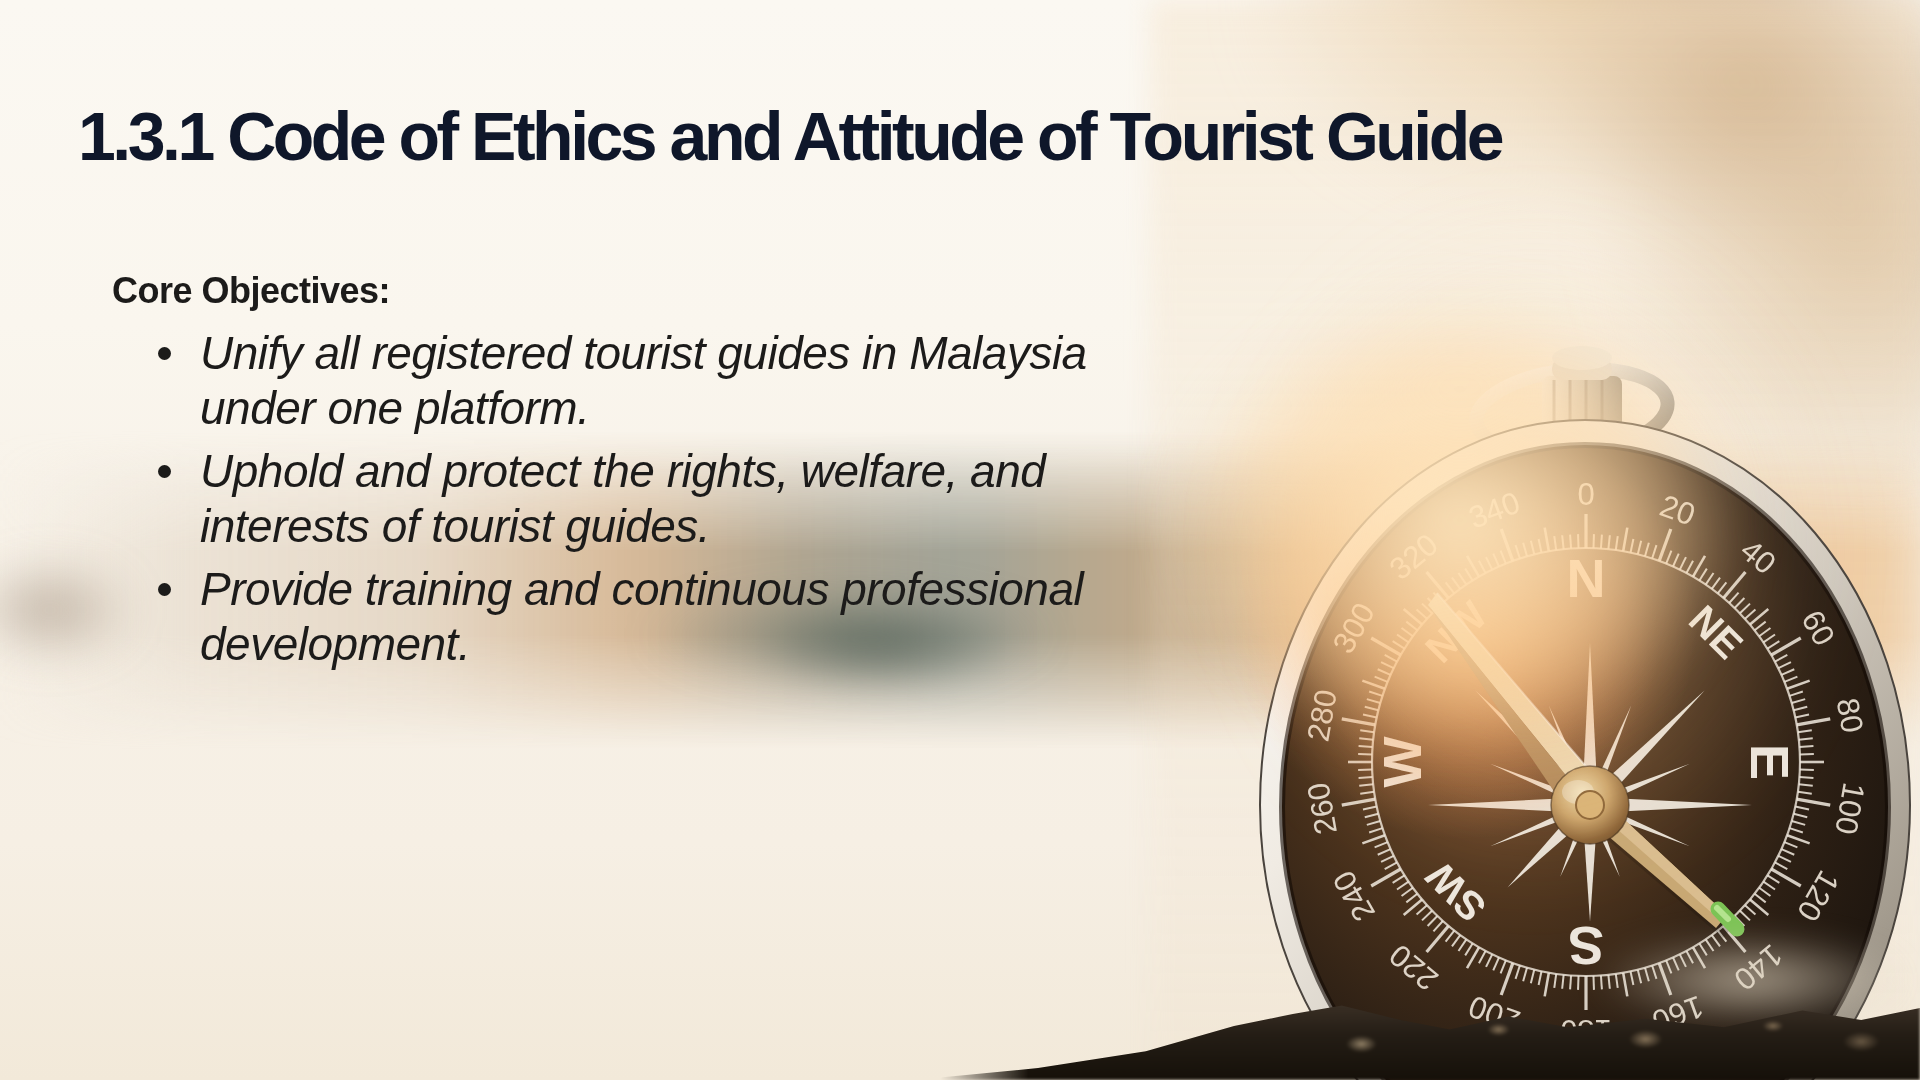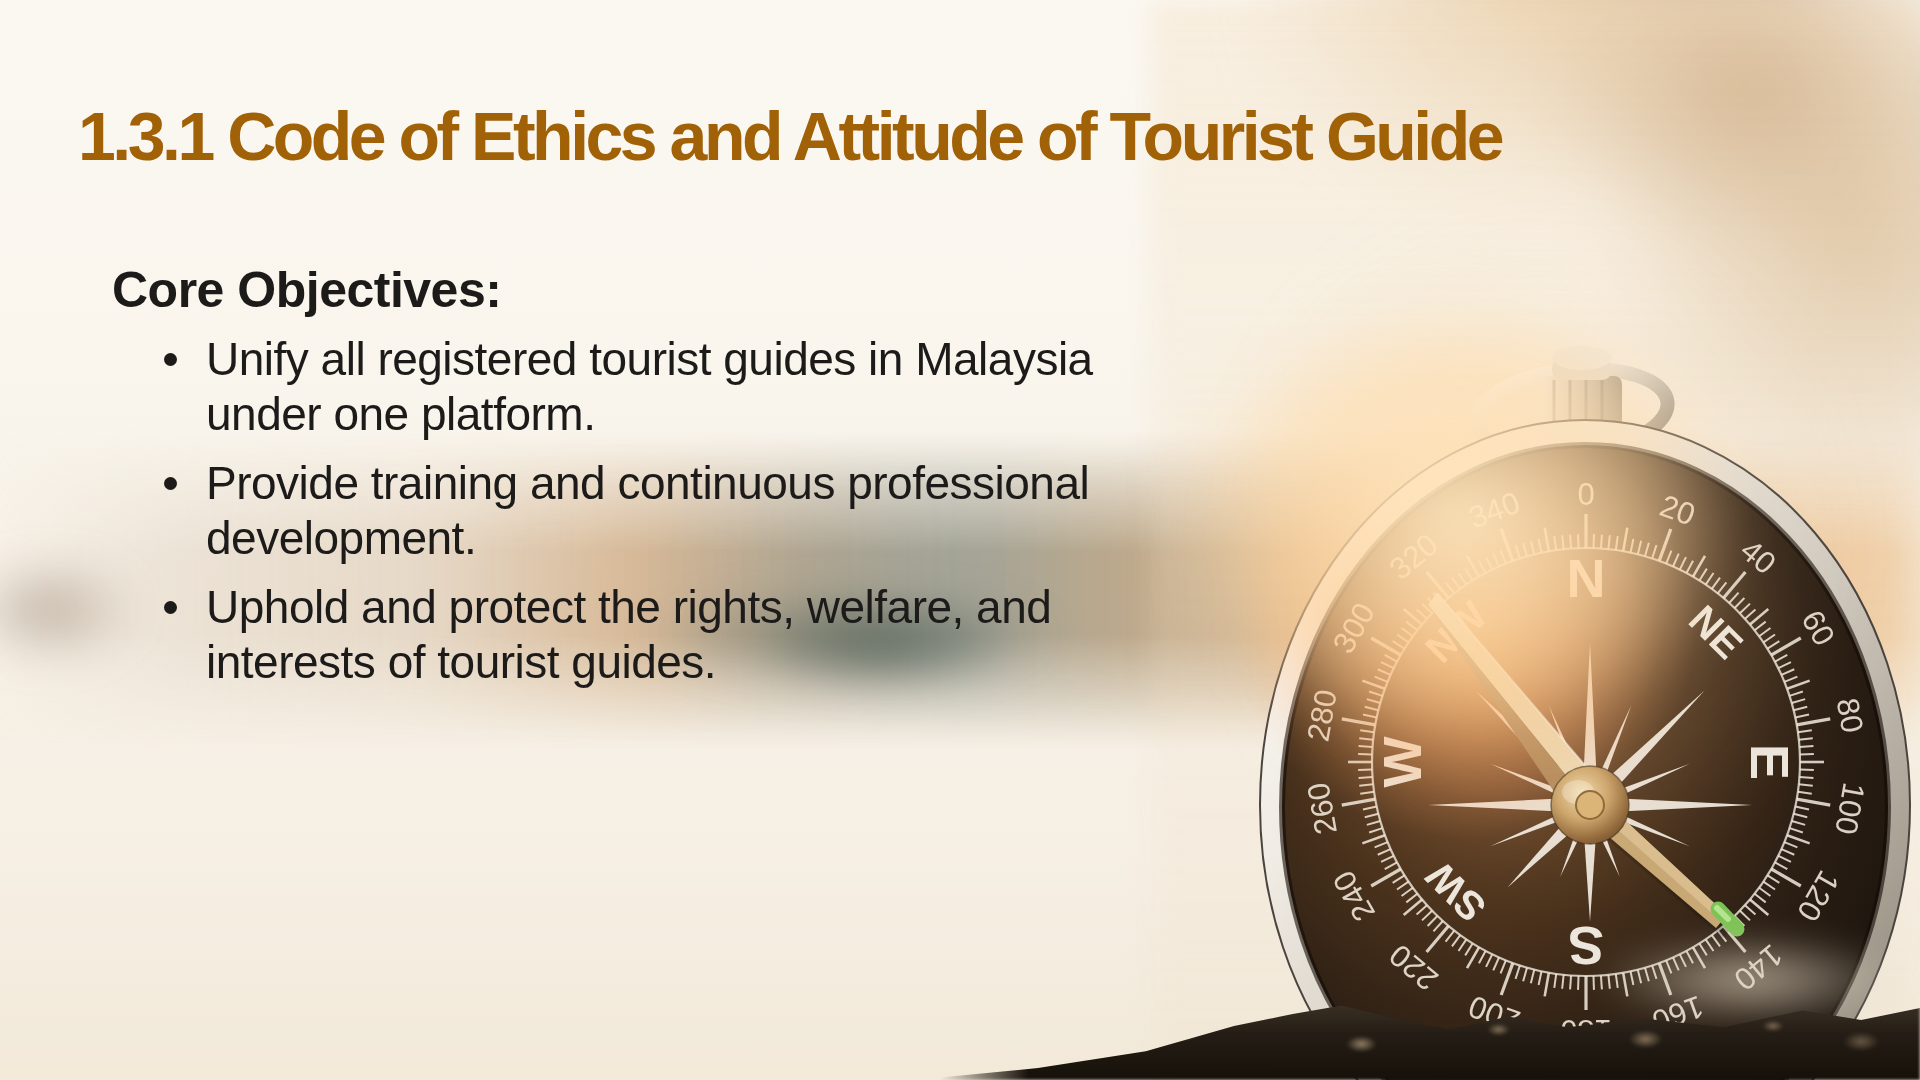--- a/index.html
+++ b/index.html
@@ -69,23 +69,23 @@
       linear-gradient(180deg,#5b4d3e 0%,#41352a 28%,#241d15 62%,#151009 100%);
     clip-path:polygon(0 100%,0 98%,10% 90%,21% 76%,30% 55%,36% 45%,41% 38%,47% 50%,52% 58%,58% 47%,64% 56%,72% 49%,80% 56%,88% 42%,94% 50%,100% 40%,100% 100%);
     -webkit-mask-image:linear-gradient(90deg,transparent 0,#000 9%,#000 100%);
     mask-image:linear-gradient(90deg,transparent 0,#000 9%,#000 100%);
     filter:blur(1.5px);}
   
   .title{position:absolute;left:78px;top:99px;z-index:10;margin:0;
     font-size:68px;line-height:74px;font-weight:700;letter-spacing:-3.5px;
     white-space:nowrap;}
   .content{position:absolute;left:112px;top:263px;width:1100px;z-index:10;}
-  .objectives-heading{font-size:50px;line-height:55px;font-weight:700;letter-spacing:-.5px;}
+  .objectives-heading{font-size:36px;line-height:55px;font-weight:700;letter-spacing:-.5px;}
   .objectives-list{margin:0;padding:0;list-style:none;font-size:46px;line-height:55px;letter-spacing:-.5px;}
-  .objectives-list li{position:relative;margin:14px;padding:0 0 0 80px;white-space:pre-line;}
+  .objectives-list li{position:relative;margin:8px;padding:0 0 0 80px;white-space:pre-line;font-style:italic;}
   .objectives-list li::before{content:"";position:absolute;left:38px;top:21px;width:13px;height:13px;border-radius:50%;background:#1c1b1a;}
 </style>
 </head>
 <body>
 
 <div class="stage">
 
   <div class="bg-base"></div>
   <div class="bg-band"></div>
   <div class="bg-left-smudge"></div>
@@ -398,27 +398,27 @@
 
       <ellipse cx="250" cy="330" rx="240" ry="220" fill="url(#glowGrad)" opacity=".35"></ellipse>
     </svg>
   </div>
 
   <div class="glow-wide"></div>
   <div class="glow-main"></div>
   <div class="bg-haze-br"></div>
   <div class="rock"></div>
 
-  <h1 class="title" style="color: #a16207;">1.3.1 Code of Ethics and Attitude of Tourist Guide</h1>
+  <h1 class="title" style="color: #0f172a;">1.3.1 Code of Ethics and Attitude of Tourist Guide</h1>
 
   <div class="content" style="color: rgb(28, 27, 26);">
     <div class="objectives-heading">Core Objectives:</div>
     <ul class="objectives-list" id="objectives-list">
         <li>Unify all registered tourist guides in Malaysia
 under one platform.</li>
+        <li>Uphold and protect the rights, welfare, and
+interests of tourist guides.</li>
         <li>Provide training and continuous professional
 development.</li>
-        <li>Uphold and protect the rights, welfare, and
-interests of tourist guides.</li>
       </ul>
   </div>
 
 </div>
 
 </body></html>

